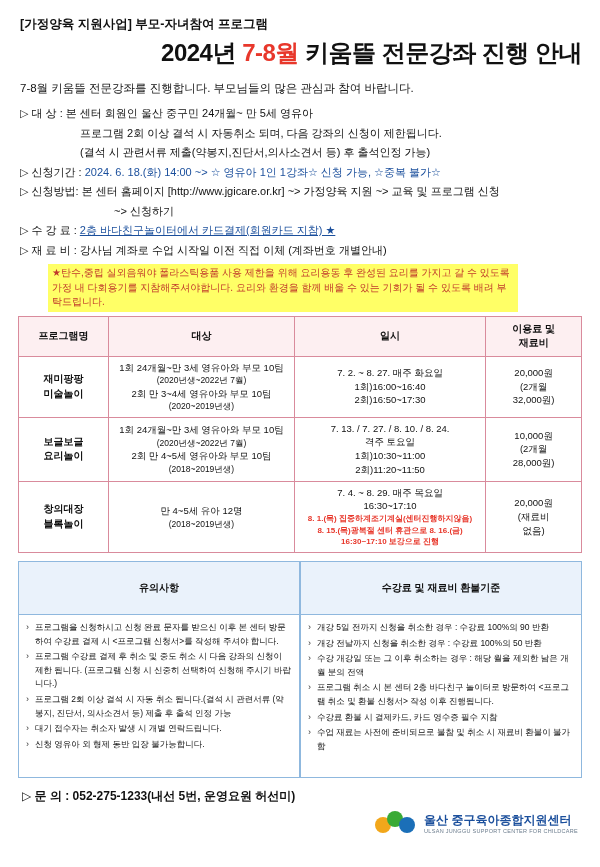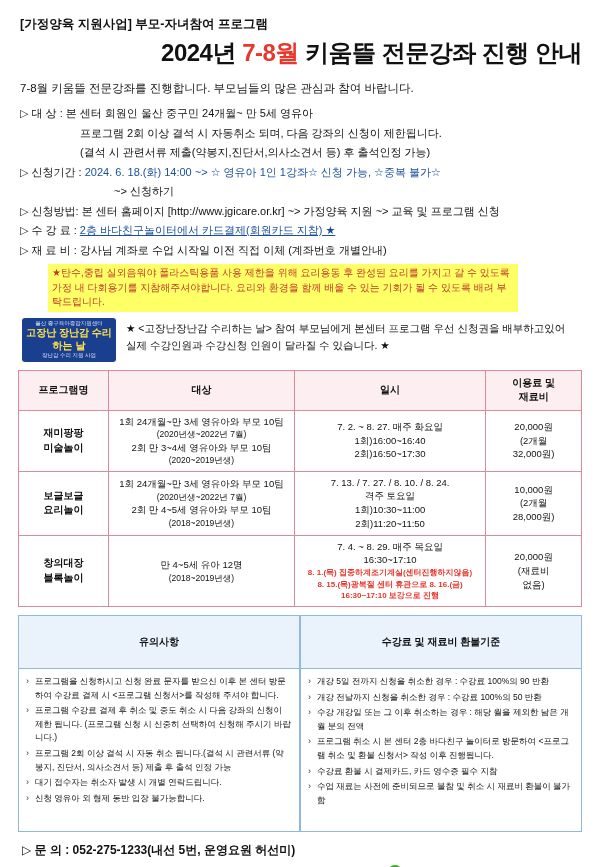--- a/index.html
+++ b/index.html
@@ -156,52 +156,41 @@
     <span>본 센터 회원인 울산 중구민 24개월~ 만 5세 영유아</span>
   </div>
   <div class="line indent1">프로그램 2회 이상 결석 시 자동취소 되며, 다음 강좌의 신청이 제한됩니다.</div>
   <div class="line indent1">(결석 시 관련서류 제출(약봉지,진단서,의사소견서 등) 후 출석인정 가능)</div>
 
   <div class="line">
     <span>▷ 신청기간 :</span>
     <span class="blue">2024. 6. 18.(화) 14:00 ~&gt;  ☆ 영유아 1인 1강좌☆ 신청 가능, ☆중복 불가☆</span>
   </div>
 
-  <div class="line indent3">~&gt; 신청하기</div>
   <div class="line">
     <span>▷ 신청방법:</span>
     <span>본 센터 홈페이지 [http://www.jgicare.or.kr] ~&gt; 가정양육  지원 ~&gt; 교육 및  프로그램 신청</span>
   </div>
+  <div class="line indent3">~&gt; 신청하기</div>
 
   <div class="line">
     <span>▷ 수 강 료 :</span>
     <span class="blue underline">2층 바다친구놀이터에서 카드결제(회원카드 지참) ★</span>
   </div>
 
   <div class="line">
     <span>▷ 재 료 비 :</span>
     <span>강사님 계좌로 수업 시작일 이전 직접 이체 (계좌번호 개별안내)</span>
   </div>
 
   <div class="note-box">
     <div>★탄수,중립 실외음워야 폴라스틱용품 사용 제한을 위해 요리용동 후 완성된 요리를 가지고 갈 수 있도록</div>
     <div class="l2">가정 내 다회용기를 지참해주셔야합니다. 요리와 환경을 함께 배울 수 있는 기회가 될 수 있도록 배려 부탁드립니다.</div>
   </div>
 
-  <div class="badge-row">
-    <div class="badge">
-      <span class="b1">울산 중구육아종합지원센터</span>
-      <span class="b2">고장난 장난감 수리하는 날</span>
-      <span class="b3">장난감 수리 지원 사업</span>
-    </div>
-    <div class="badge-txt">
-      <div>★ &lt;고장난장난감 수리하는 날&gt; 참여 부모님에게 본센터 프로그램 우선 신청권을 배부하고있어</div>
-      <div>실제 수강인원과 수강신청 인원이 달라질 수 있습니다. ★</div>
-    </div>
-  </div>
 
   <table class="prog">
     <colgroup>
       <col class="col1">
         <col class="col2">
         <col class="col3">
         <col class="col4">
     </colgroup>
     <thead>
       <tr>

